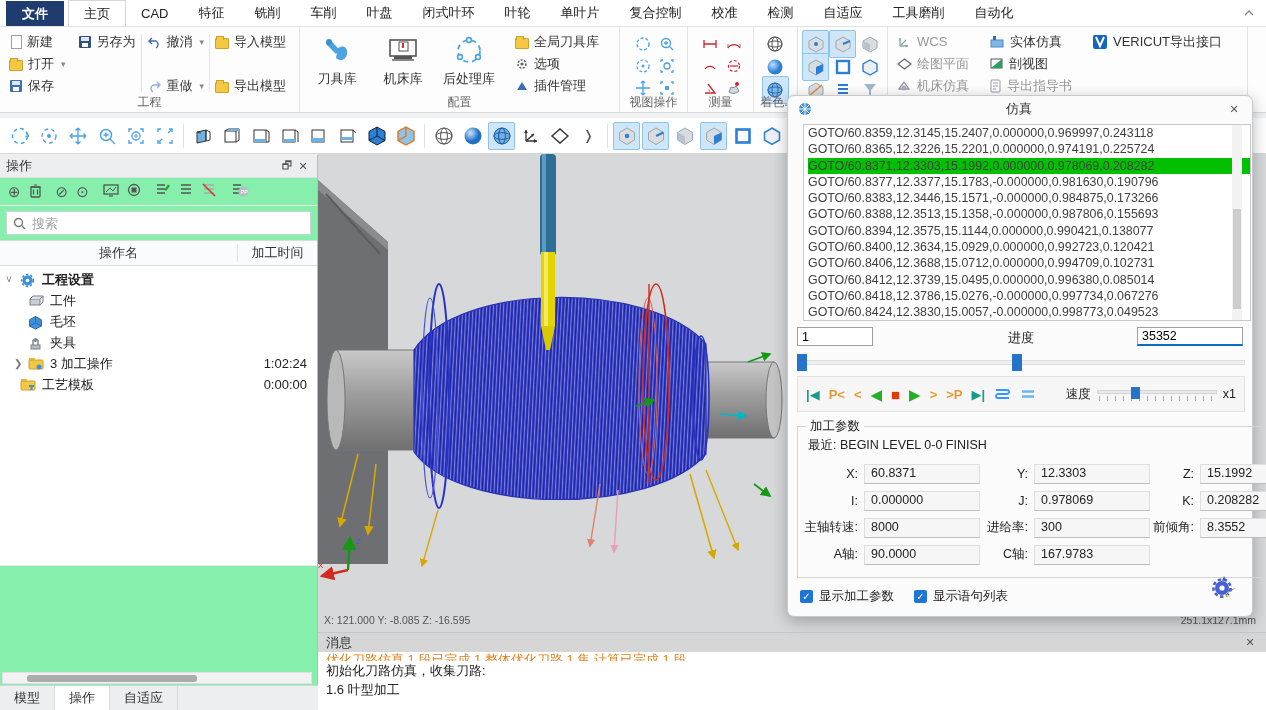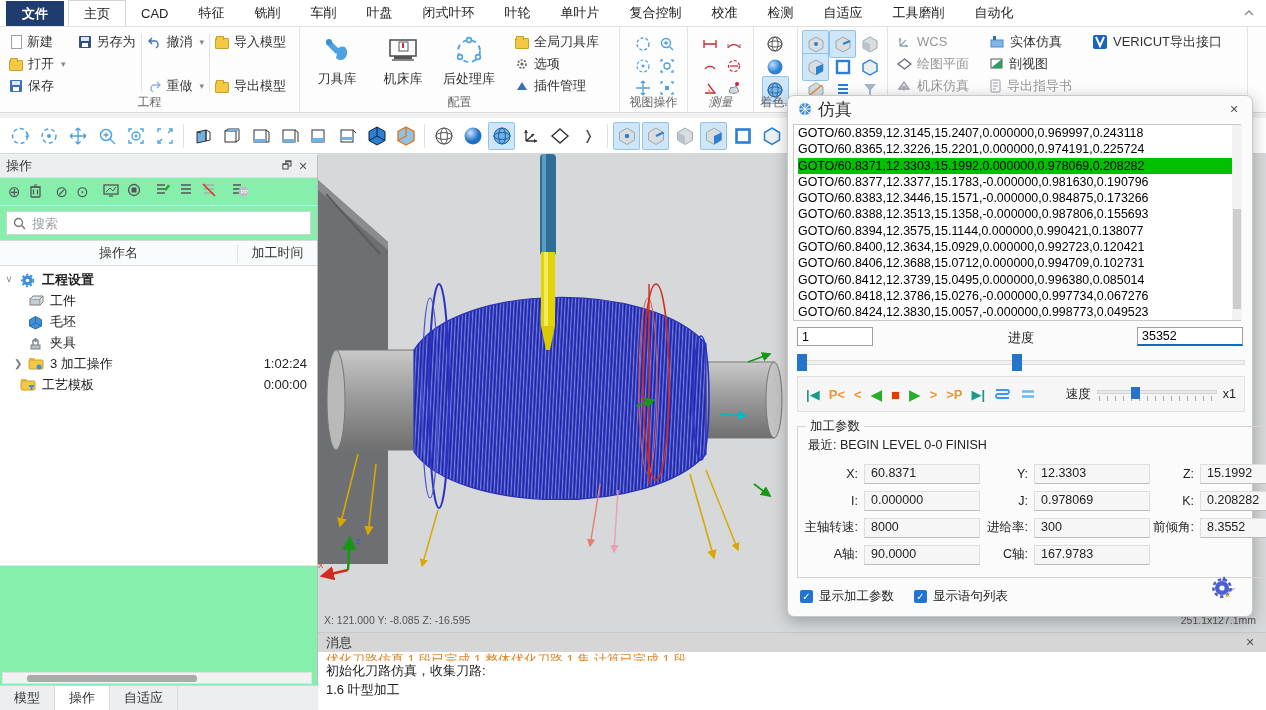--- a/index.html
+++ b/index.html
@@ -78,23 +78,23 @@
   #msg-head { height:19px; background:#d6d6d6; display:flex; align-items:center; padding:0 8px; color:#333; }
   #msg-head .t { flex:1; }
   #msg-body { padding:0 8px; }
   #msg-clip { height:9px; overflow:hidden; color:#e0821e; line-height:16px; }
   #msg-body .ln { line-height:19px; color:#222; }
 
   
   #simdlg { position:absolute; left:787px; top:95px; width:466px; height:522px; background:#fbfbfb;
     border:1px solid #c9c9c9; border-radius:7px; box-shadow:0 4px 16px rgba(0,0,0,.28); }
   #simdlg-title { height:26px; display:flex; align-items:center; padding:0 10px; gap:6px; color:#333; }
-  #simdlg-title .t { flex:1; font-size:17px; }
-  #goto-list { position:absolute; left:5px; top:28px; width:448px; height:197px; background:#fff;
-    border:1px solid #c9c9c9; font-size:12.4px; line-height:16.3px; color:#000000; overflow:hidden; padding-left:4px; }
+  #simdlg-title .t { flex:1; font-size:13px;text-align:center; }
+  #goto-list { position:absolute; left:15px; top:28px; width:448px; height:197px; background:#fff;
+    border:1px solid #c9c9c9; font-size:12.4px; line-height:16.3px; color:#404040; overflow:hidden; padding-left:4px; }
   #goto-list .row { white-space:nowrap; }
   #goto-list .row.sel { background:#00c000; }
   #goto-scroll { position:absolute; right:10px; top:29px; width:10px; height:195px; background:#f2f2f2; }
   #goto-scroll .thumb { position:absolute; left:1px; top:84px; width:8px; height:100px; background:#cdcdcd; }
   #sd-row1 { position:absolute; left:9px; top:231px; width:448px; height:20px; }
   #sd-start { position:absolute; left:0; top:0; width:76px; height:19px; border:1px solid #9f9f9f; background:#fff; padding:0 4px; font:inherit; font-size:12.5px; }
   #sd-progress-label { position:absolute; left:0; right:0; text-align:center; top:2px; color:#222; }
   #sd-progress { position:absolute; right:2px; top:0; width:106px; height:19px; border:1px solid #9f9f9f; border-bottom:2px solid #0a6cc4; background:#fff; padding:0 4px; font:inherit; font-size:12.5px; }
   #sd-slider { position:absolute; left:9px; top:258px; width:448px; height:18px; }
   #sd-slider .track { position:absolute; left:0; right:0; top:6px; height:5px; background:#f0f0f0; border:1px solid #dcdcdc; }
@@ -299,21 +299,21 @@
       <span class="vb">
           <svg width="16" height="16" viewBox="0 0 16 16">
             <path d="M2 4 V2 H4 M12 2 H14 V4 M14 12 V14 H12 M4 14 H2 V12" stroke="#4da3e0" stroke-width="1.3" fill="none"></path>
             <rect x="6" y="6" width="4" height="4" fill="#4da3e0"></rect>
           </svg>
         </span>
     </div>
     <div class="rgroup-label">视图操作</div>
   </div>
 
-  <div class="rgroup" style="width:66px;font-style:italic;">
+  <div class="rgroup" style="width:66px;">
     <div style="display:grid; grid-template-columns:24px 24px; grid-auto-rows:22px; justify-content:center;">
       <span class="vb">
           <svg width="16" height="16" viewBox="0 0 16 16">
             <path d="M2 4 V12 M14 4 V12 M2 8 H14" stroke="#c23" stroke-width="1.3" fill="none"></path>
           </svg>
         </span>
       <span class="vb">
           <svg width="16" height="16" viewBox="0 0 16 16">
             <path d="M2 12 A7 7 0 0 1 14 12" stroke="#c23" stroke-width="1.3" fill="none"></path>
             <path d="M2 12 V8 M14 12 V8" stroke="#888" stroke-width="1.1"></path>

